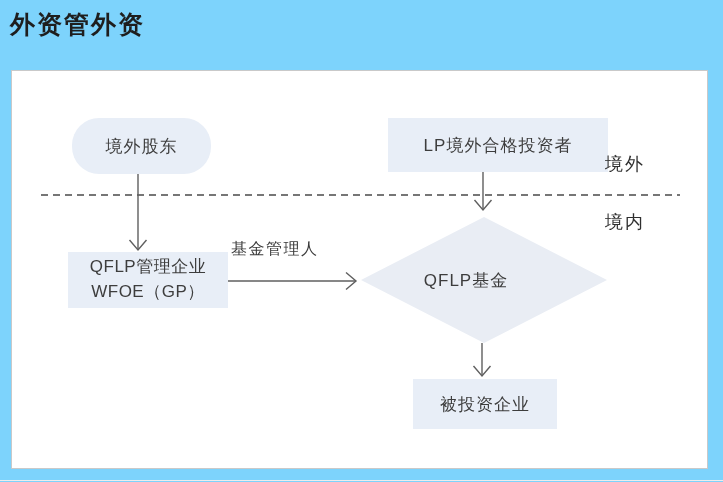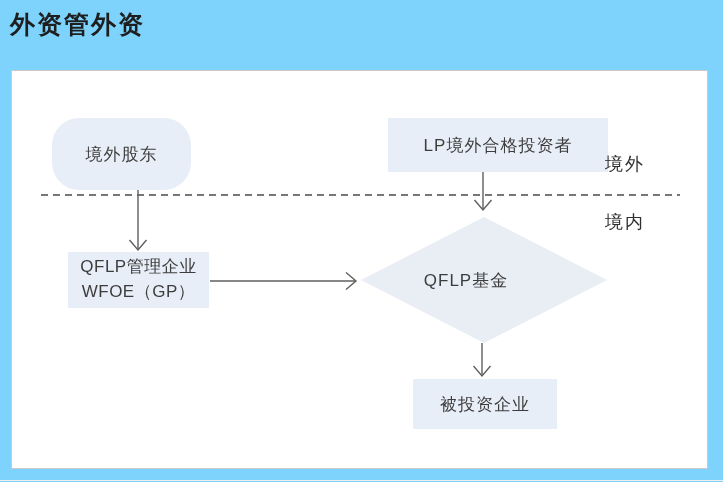--- a/index.html
+++ b/index.html
@@ -43,23 +43,23 @@
     background: #e8eef7;
     color: #3d3d3d;
     font-size: 17px;
     display: flex;
     align-items: center;
     justify-content: center;
     text-align: center;
     letter-spacing: 1px;
     box-sizing: border-box;
   }
-  .node-overseas-shareholder { left: 52px;  top: 118px; width: 139px; height: 72px; border-radius: 27px; }
+  .node-overseas-shareholder { left: 72px;  top: 118px; width: 139px; height: 56px; border-radius: 27px; }
   .node-lp-investor          { left: 388px; top: 118px; width: 220px; height: 54px; }
-  .node-qflp-manager         { left: 68px;  top: 252px; width: 141px; height: 56px;
+  .node-qflp-manager         { left: 68px;  top: 252px; width: 160px; height: 56px;
                                flex-direction: column; line-height: 1.45; letter-spacing: 0.5px; }
   .node-investee             { left: 413px; top: 379px; width: 144px; height: 50px; }
   .diamond-label {
     position: absolute;
     left: 376px; top: 269px; width: 180px;
     text-align: center;
     color: #3d3d3d;
     font-size: 17px;
     letter-spacing: 1px;
   }
@@ -128,15 +128,16 @@
 
   <div class="diamond-label">QFLP基金</div>
 
   <div class="node node-investee">
     <span>被投资企业</span>
   </div>
 
   <div class="side-label label-offshore">境外</div>
   <div class="side-label label-onshore">境内</div>
 
+  <div class="label-fund-manager">基金管理人</div>
 
   <div class="bottom-hairline"></div>
 </div>
 
 </body></html>

